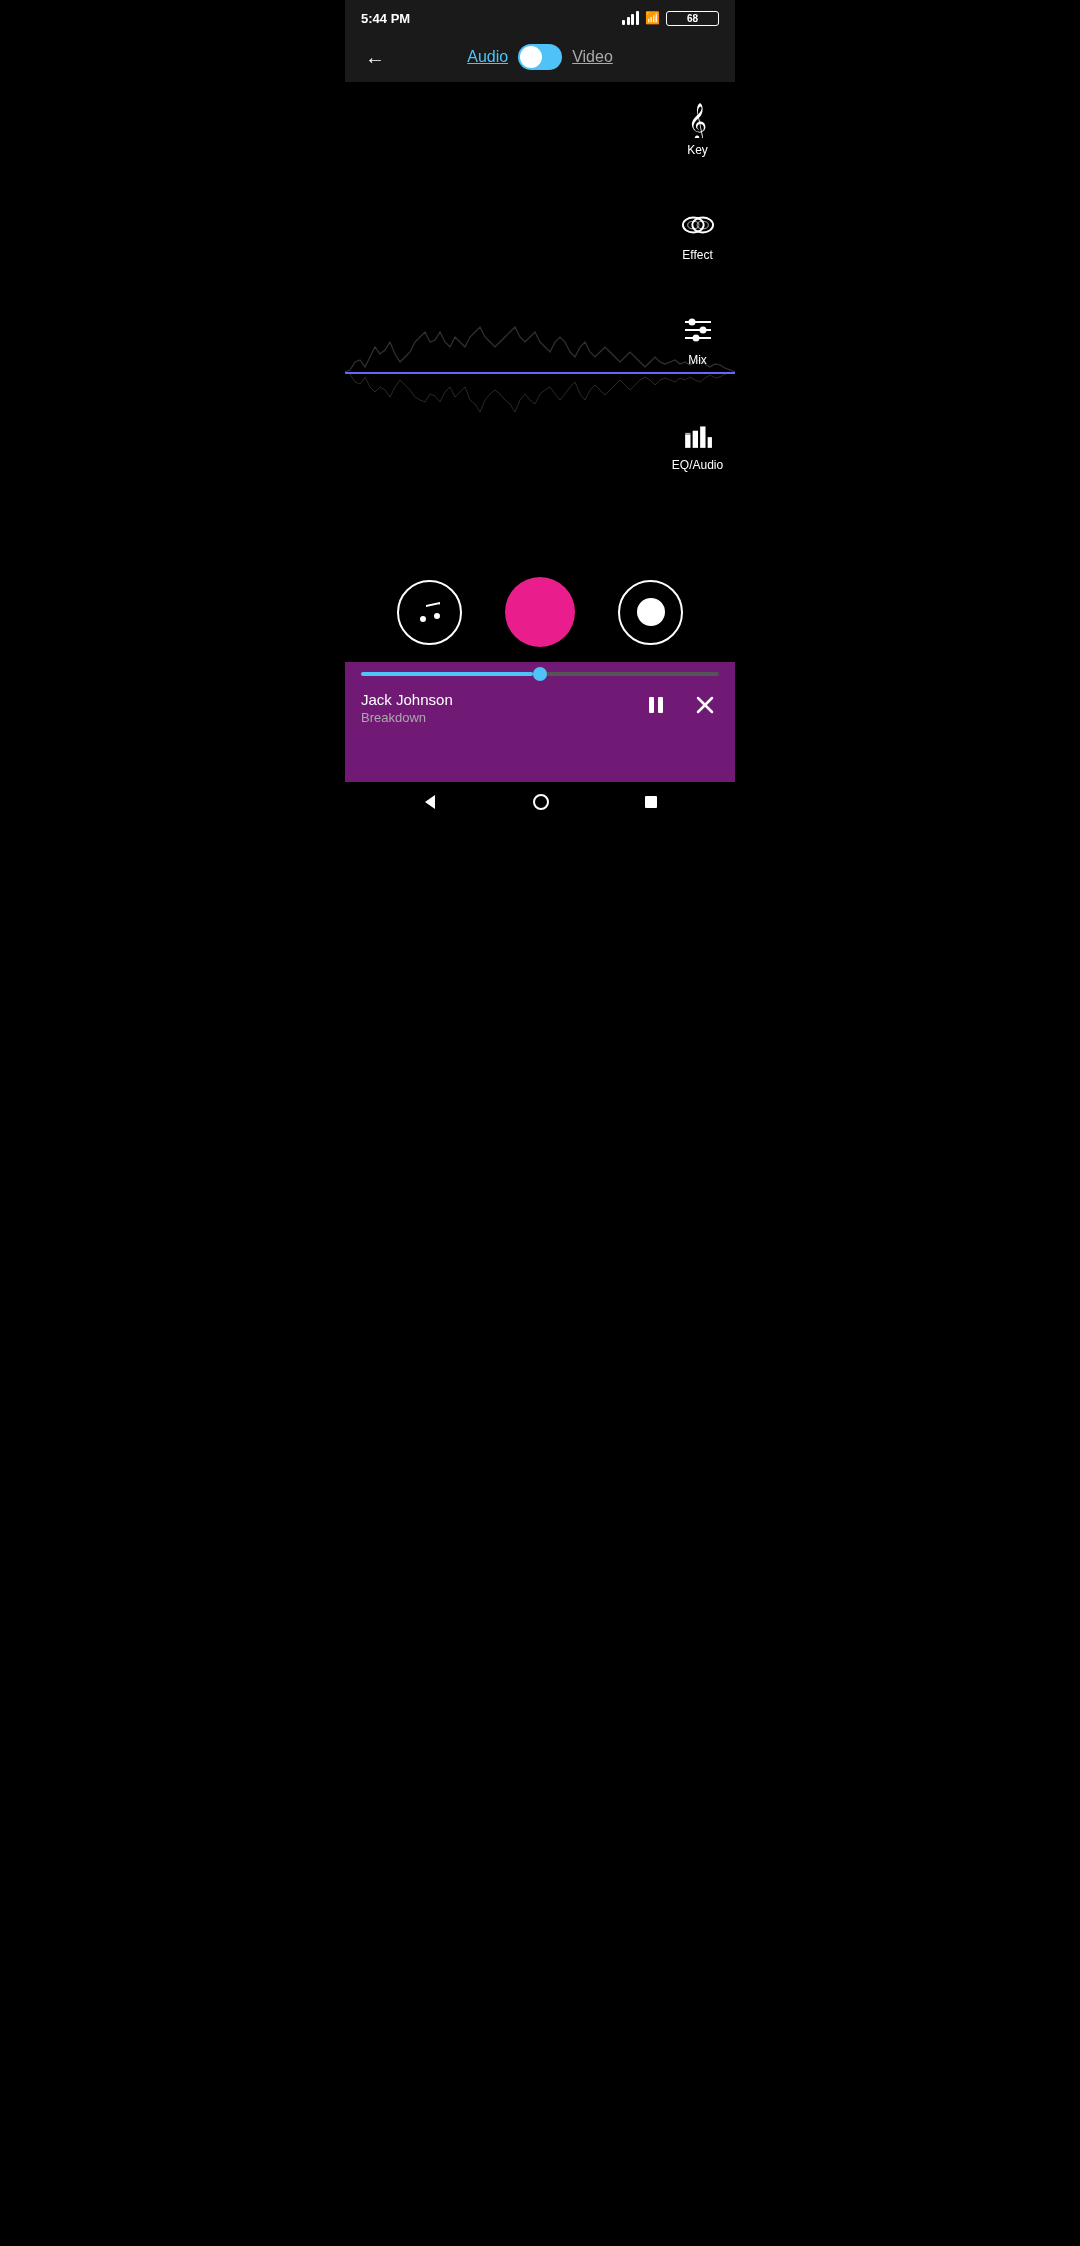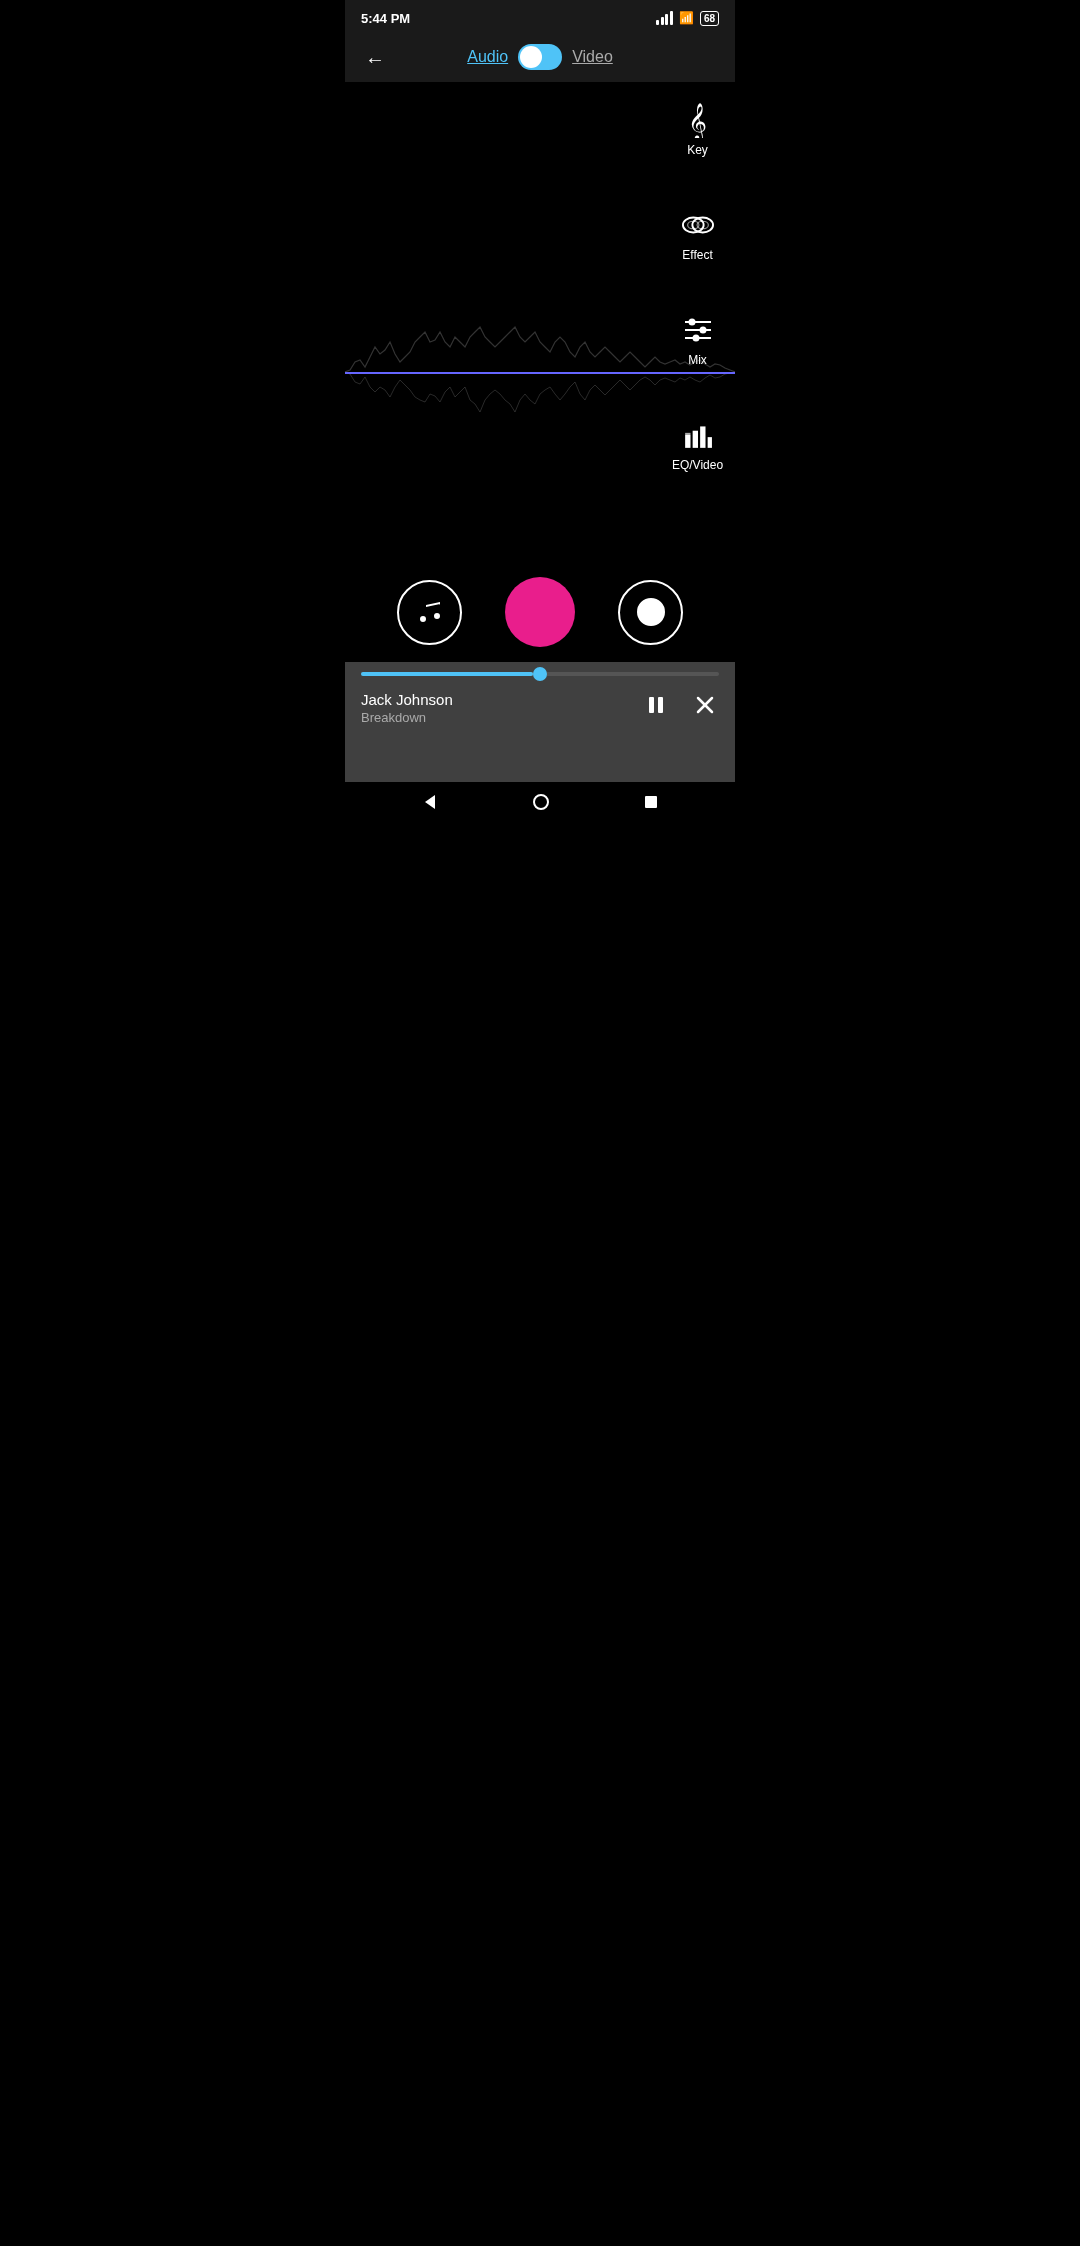--- a/index.html
+++ b/index.html
@@ -51,21 +51,21 @@
     }
 
     .wifi-icon {
       font-size: 12px;
       color: #fff;
     }
 
     .battery-icon {
       border: 1.5px solid #fff;
       border-radius: 3px;
-      padding: 1px 3px;
+      padding: 1px 20px;
       font-size: 10px;
       font-weight: 600;
       color: #fff;
       display: flex;
       align-items: center;
       position: relative;
       justify-content: flex-end;
     }
 
     
@@ -238,21 +238,21 @@
     .ctrl-btn.mix-btn {
       border: 2px solid #fff;
     }
 
     .ctrl-btn svg {
       fill: #fff;
     }
 
     
     .player-bar {
-      background: #404040;
+      background: #701a75;
       height: 120px;
       padding: 10px 16px;
     }
 
     .progress-track {
       width: 100%;
       height: 4px;
       background: #555;
       border-radius: 2px;
       position: relative;
@@ -438,21 +438,21 @@
       <div class="panel-icon eq-icon">
         <svg width="28" height="28" viewBox="0 0 28 28" xmlns="http://www.w3.org/2000/svg" fill="white">
 
           <rect x="2" y="14" width="5" height="12" fill="white"></rect>
           <rect x="9" y="10" width="5" height="16" fill="white"></rect>
           <rect x="16" y="6" width="5" height="20" fill="white"></rect>
           <rect x="23" y="16" width="4" height="10" fill="white"></rect>
           <rect x="2" y="12" width="5" height="2" fill="#aaa"></rect>
         </svg>
       </div>
-      <span class="panel-label">EQ/Video</span>
+      <span class="panel-label">EQ/Audio</span>
     </div>
 
   </div>
 
   <div class="waveform-container">
     <svg class="waveform-canvas" viewBox="0 0 390 180" preserveAspectRatio="none" xmlns="http://www.w3.org/2000/svg">
 
       <g opacity="0.5" fill="none" stroke="#666" stroke-width="1.2">
         <polyline points="
           0,90 5,88 10,80 15,78 20,85 25,75 30,65 35,72 40,68 45,60 50,72 55,80 

